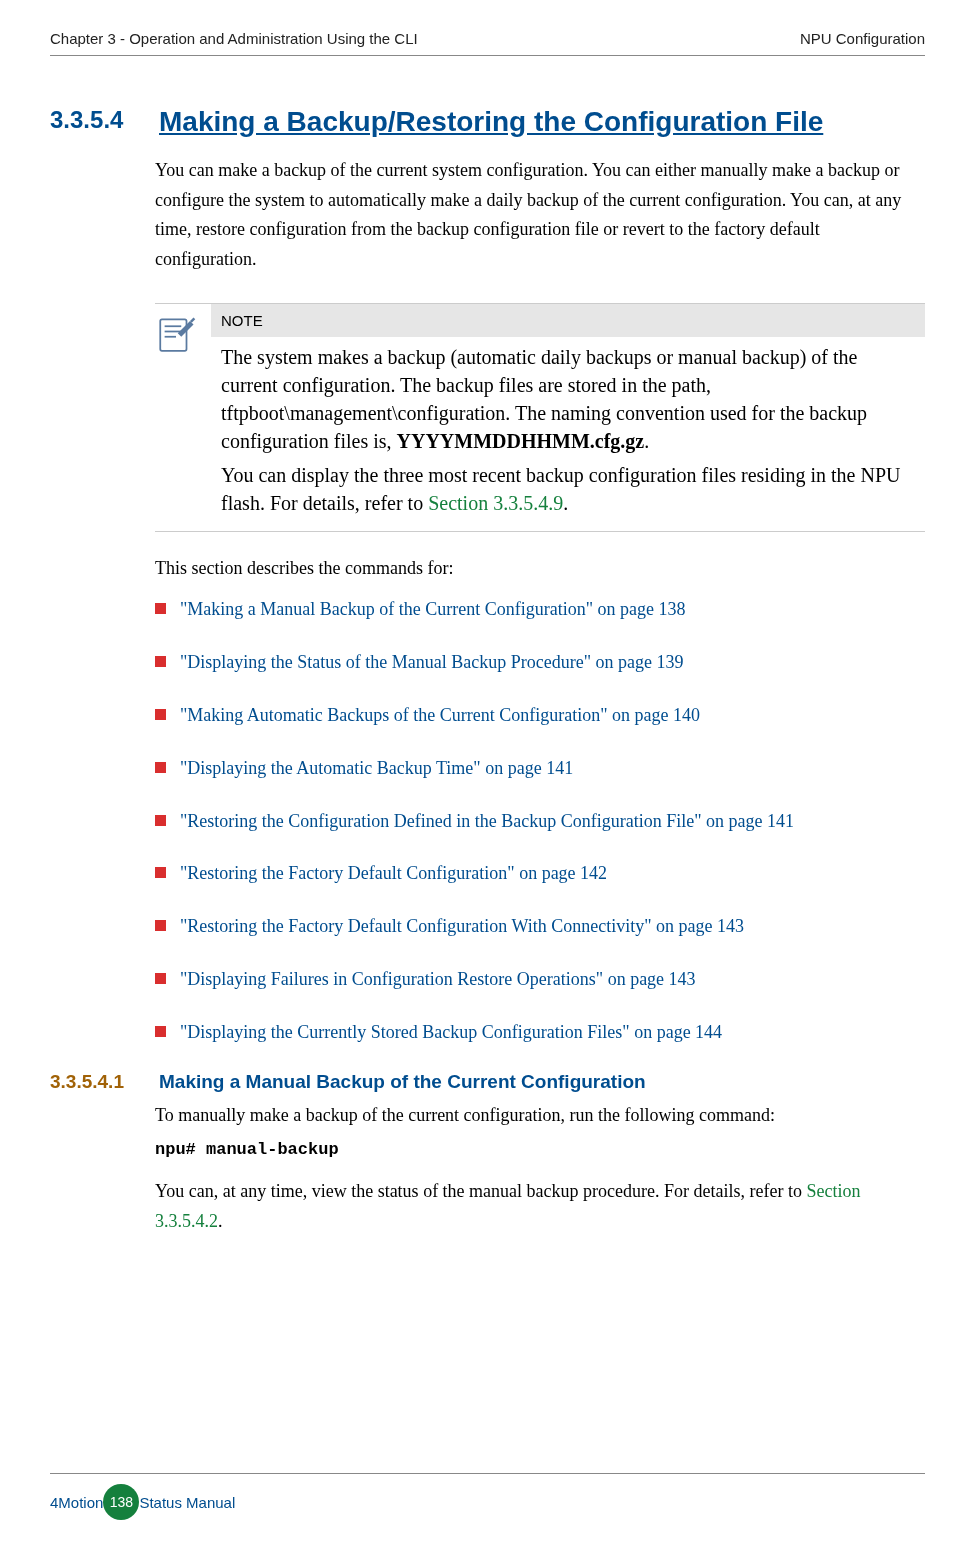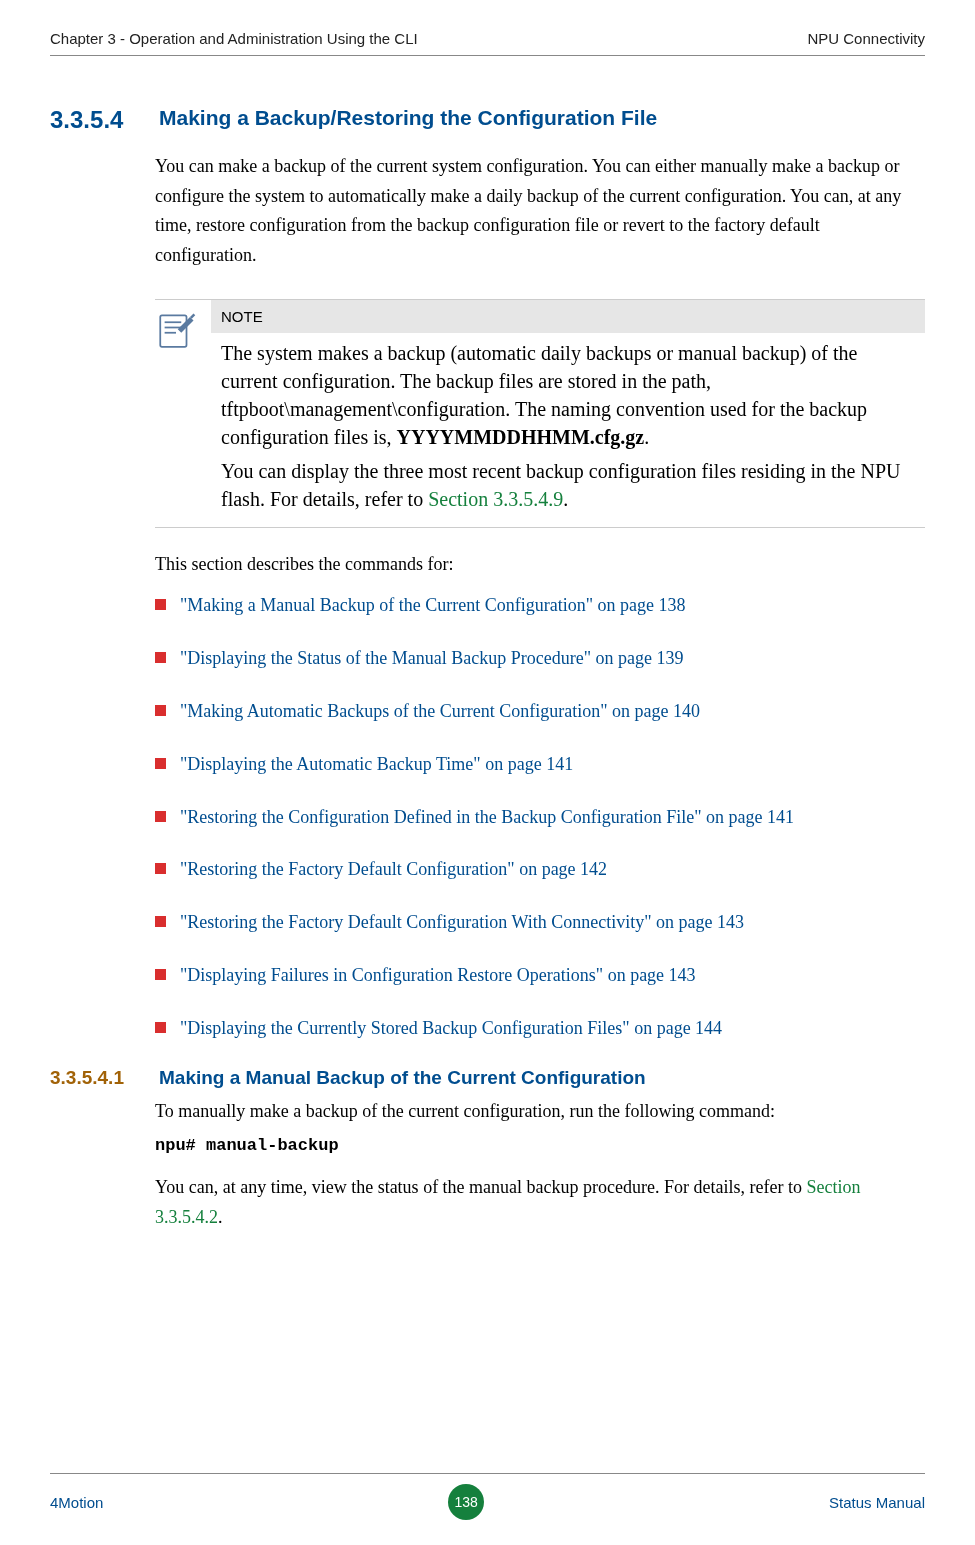--- a/index.html
+++ b/index.html
@@ -32,22 +32,23 @@
       font-weight: bold;
       font-size: 24px;
       display: inline-block;
       width: 105px;
       vertical-align: top;
     }
     .section-title {
       color: #004d8f;
       font-family: Arial, Helvetica, sans-serif;
       font-weight: bold;
-      font-size: 21px;
-      display: inline-block;
+      font-size: 28px;
+      display: inline-block;
+      text-decoration: underline;
     }
     .section-h4 {
       margin-top: 50px;
       margin-bottom: 18px;
     }
     .sub-section-number {
       color: #a16207;
       font-family: Arial, Helvetica, sans-serif;
       font-weight: bold;
       font-size: 19px;
@@ -143,21 +144,20 @@
       margin-bottom: 18px;
     }
     .footer {
       position: absolute;
       bottom: 25px;
       left: 50px;
       right: 50px;
       border-top: 1px solid #888;
       padding-top: 10px;
       display: flex;
-      justify-content: space-between;
       align-items: center;
       font-family: Arial, Helvetica, sans-serif;
       font-size: 15px;
     }
     .footer-left { color: #004d8f; }
     .footer-right { color: #004d8f; }
     .page-badge {
       background: #15803d;
       color: #fff;
       border-radius: 50%;
@@ -169,21 +169,21 @@
       font-size: 14px;
     }
     .note-text p { margin-bottom: 6px; }
   </style>
 </head>
 <body>
 
 <div class="page">
   <div class="header">
     <span>Chapter 3 - Operation and Administration Using the CLI</span>
-    <span>NPU Connectivity</span>
+    <span>NPU Configuration</span>
   </div>
 
   <div class="section-h4">
     <span class="section-number">3.3.5.4</span>
     <span class="section-title">Making a Backup/Restoring the Configuration File</span>
   </div>
 
   <p class="body-text">You can make a backup of the current system configuration. You can either manually make a backup or configure the system to automatically make a daily backup of the current configuration. You can, at any time, restore configuration from the backup configuration file or revert to the factory default configuration.</p>
 
   <div class="note-box">

